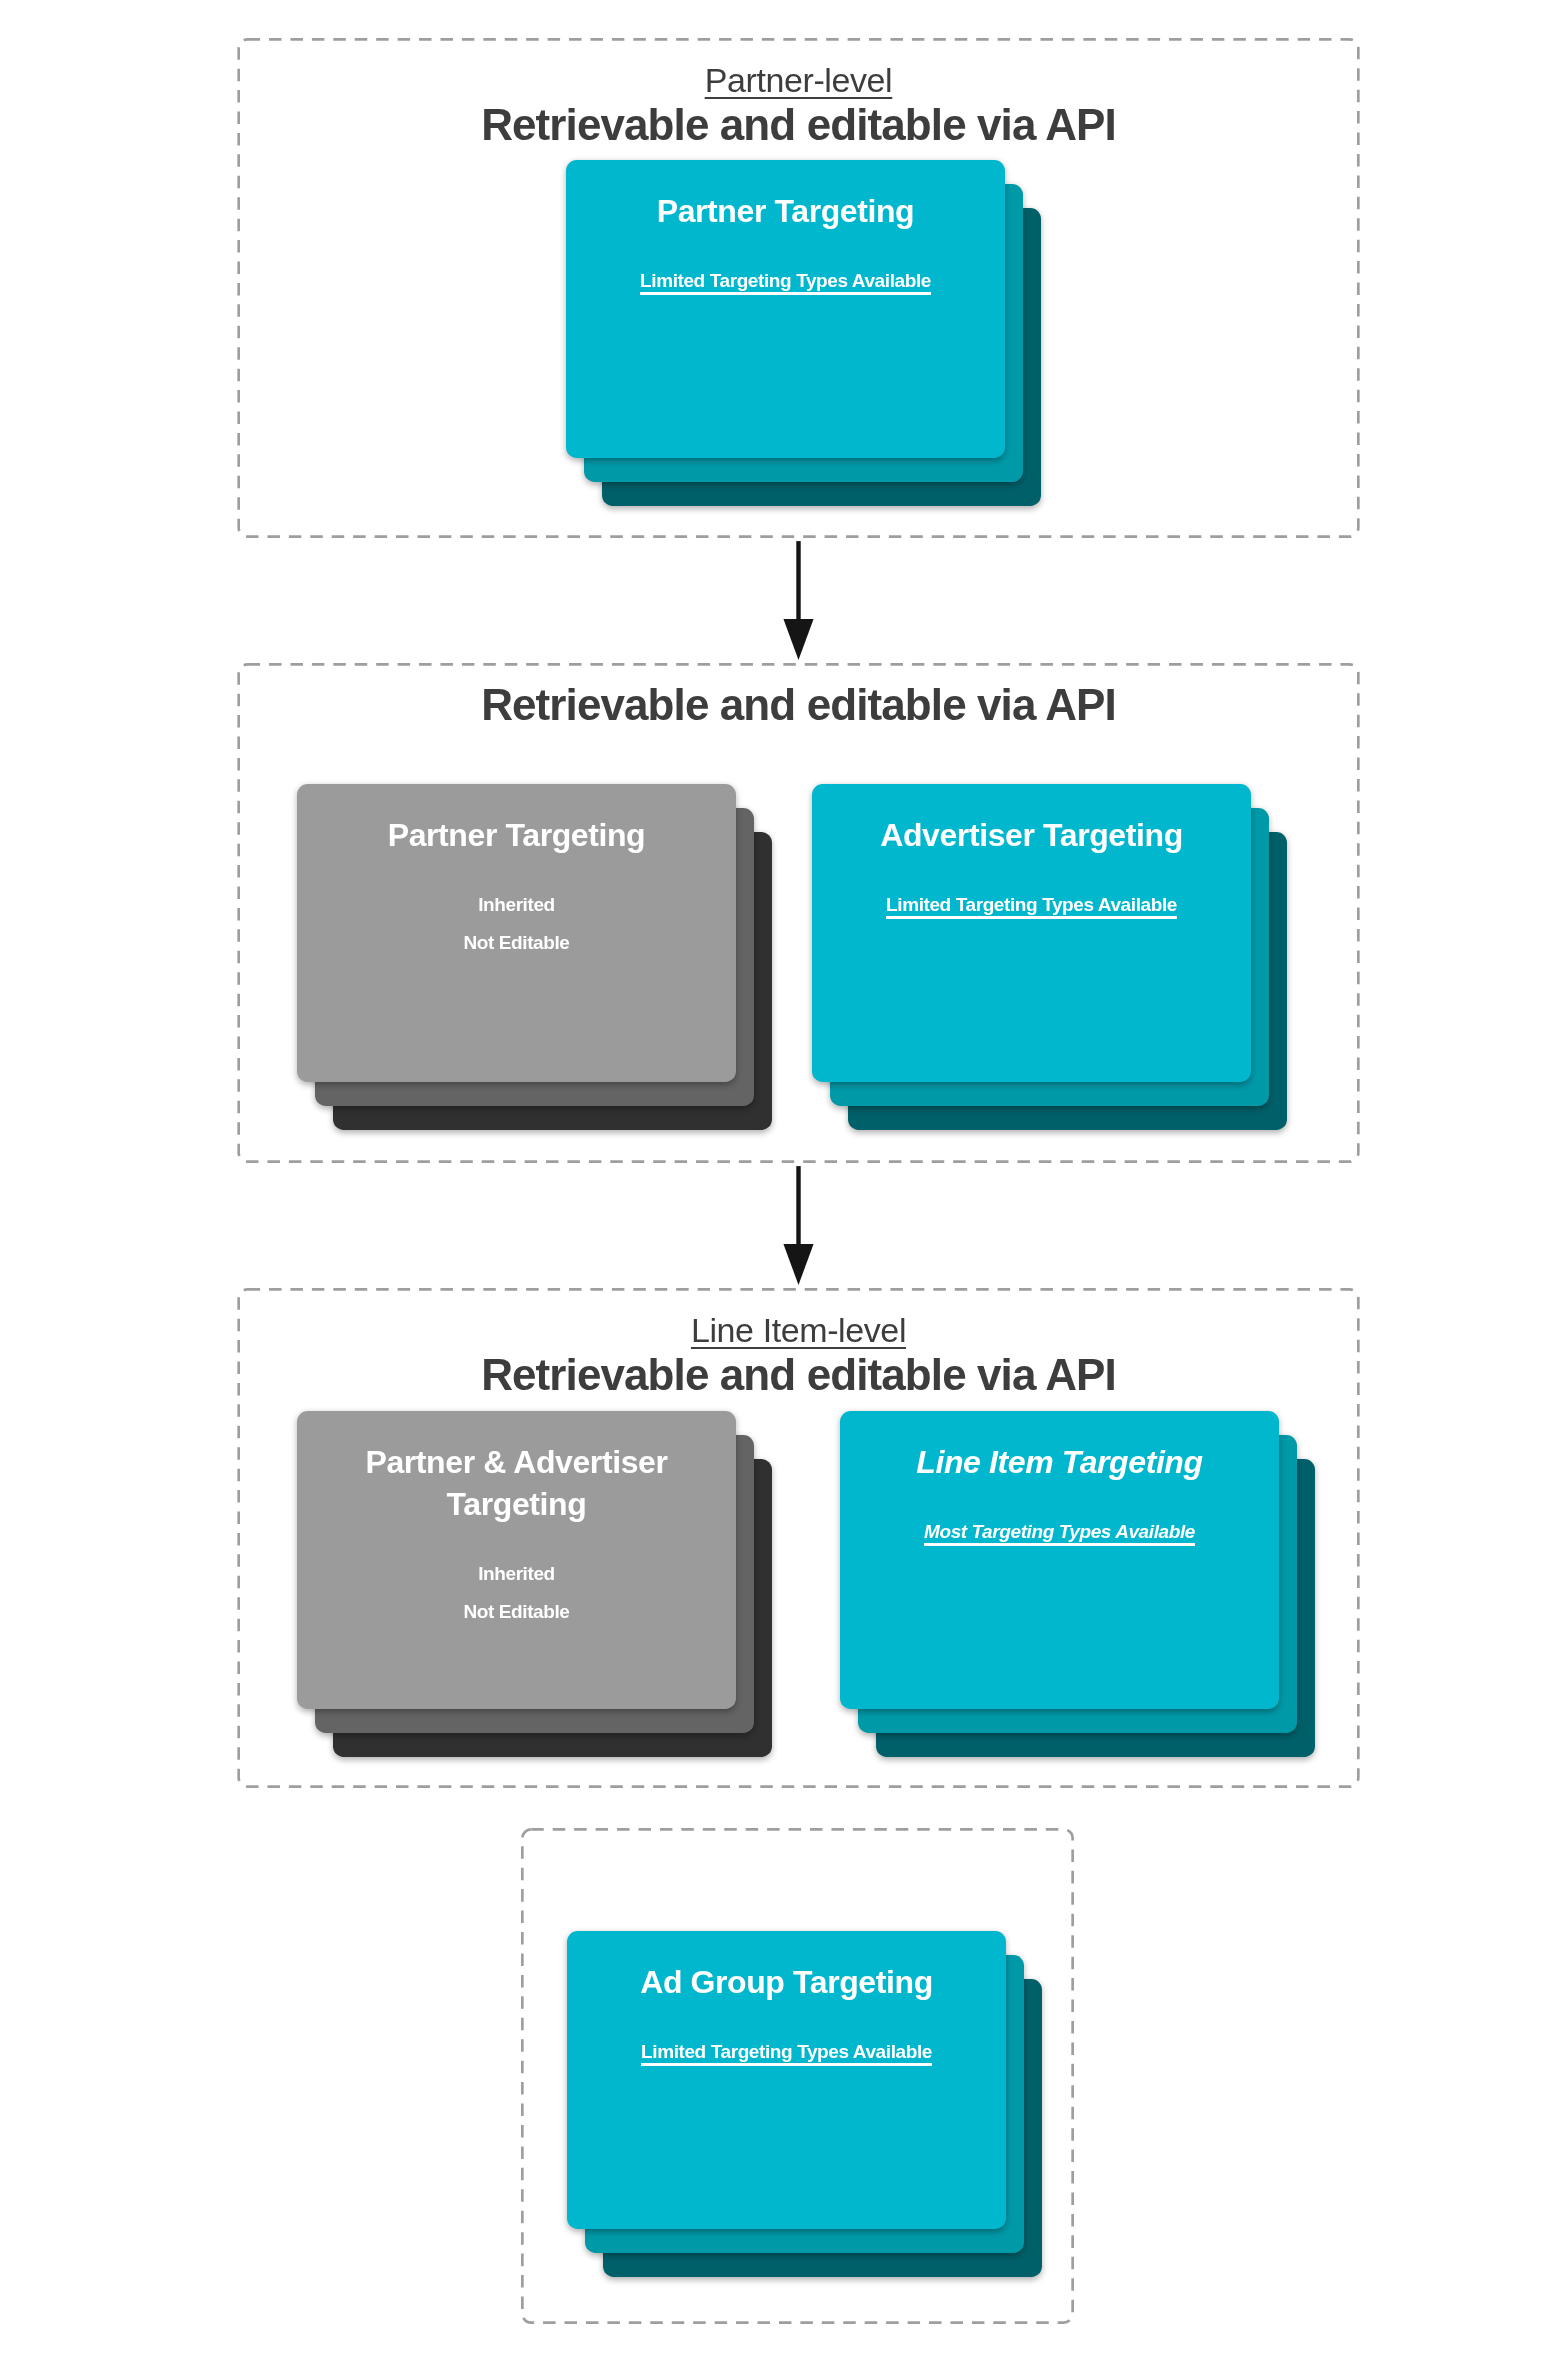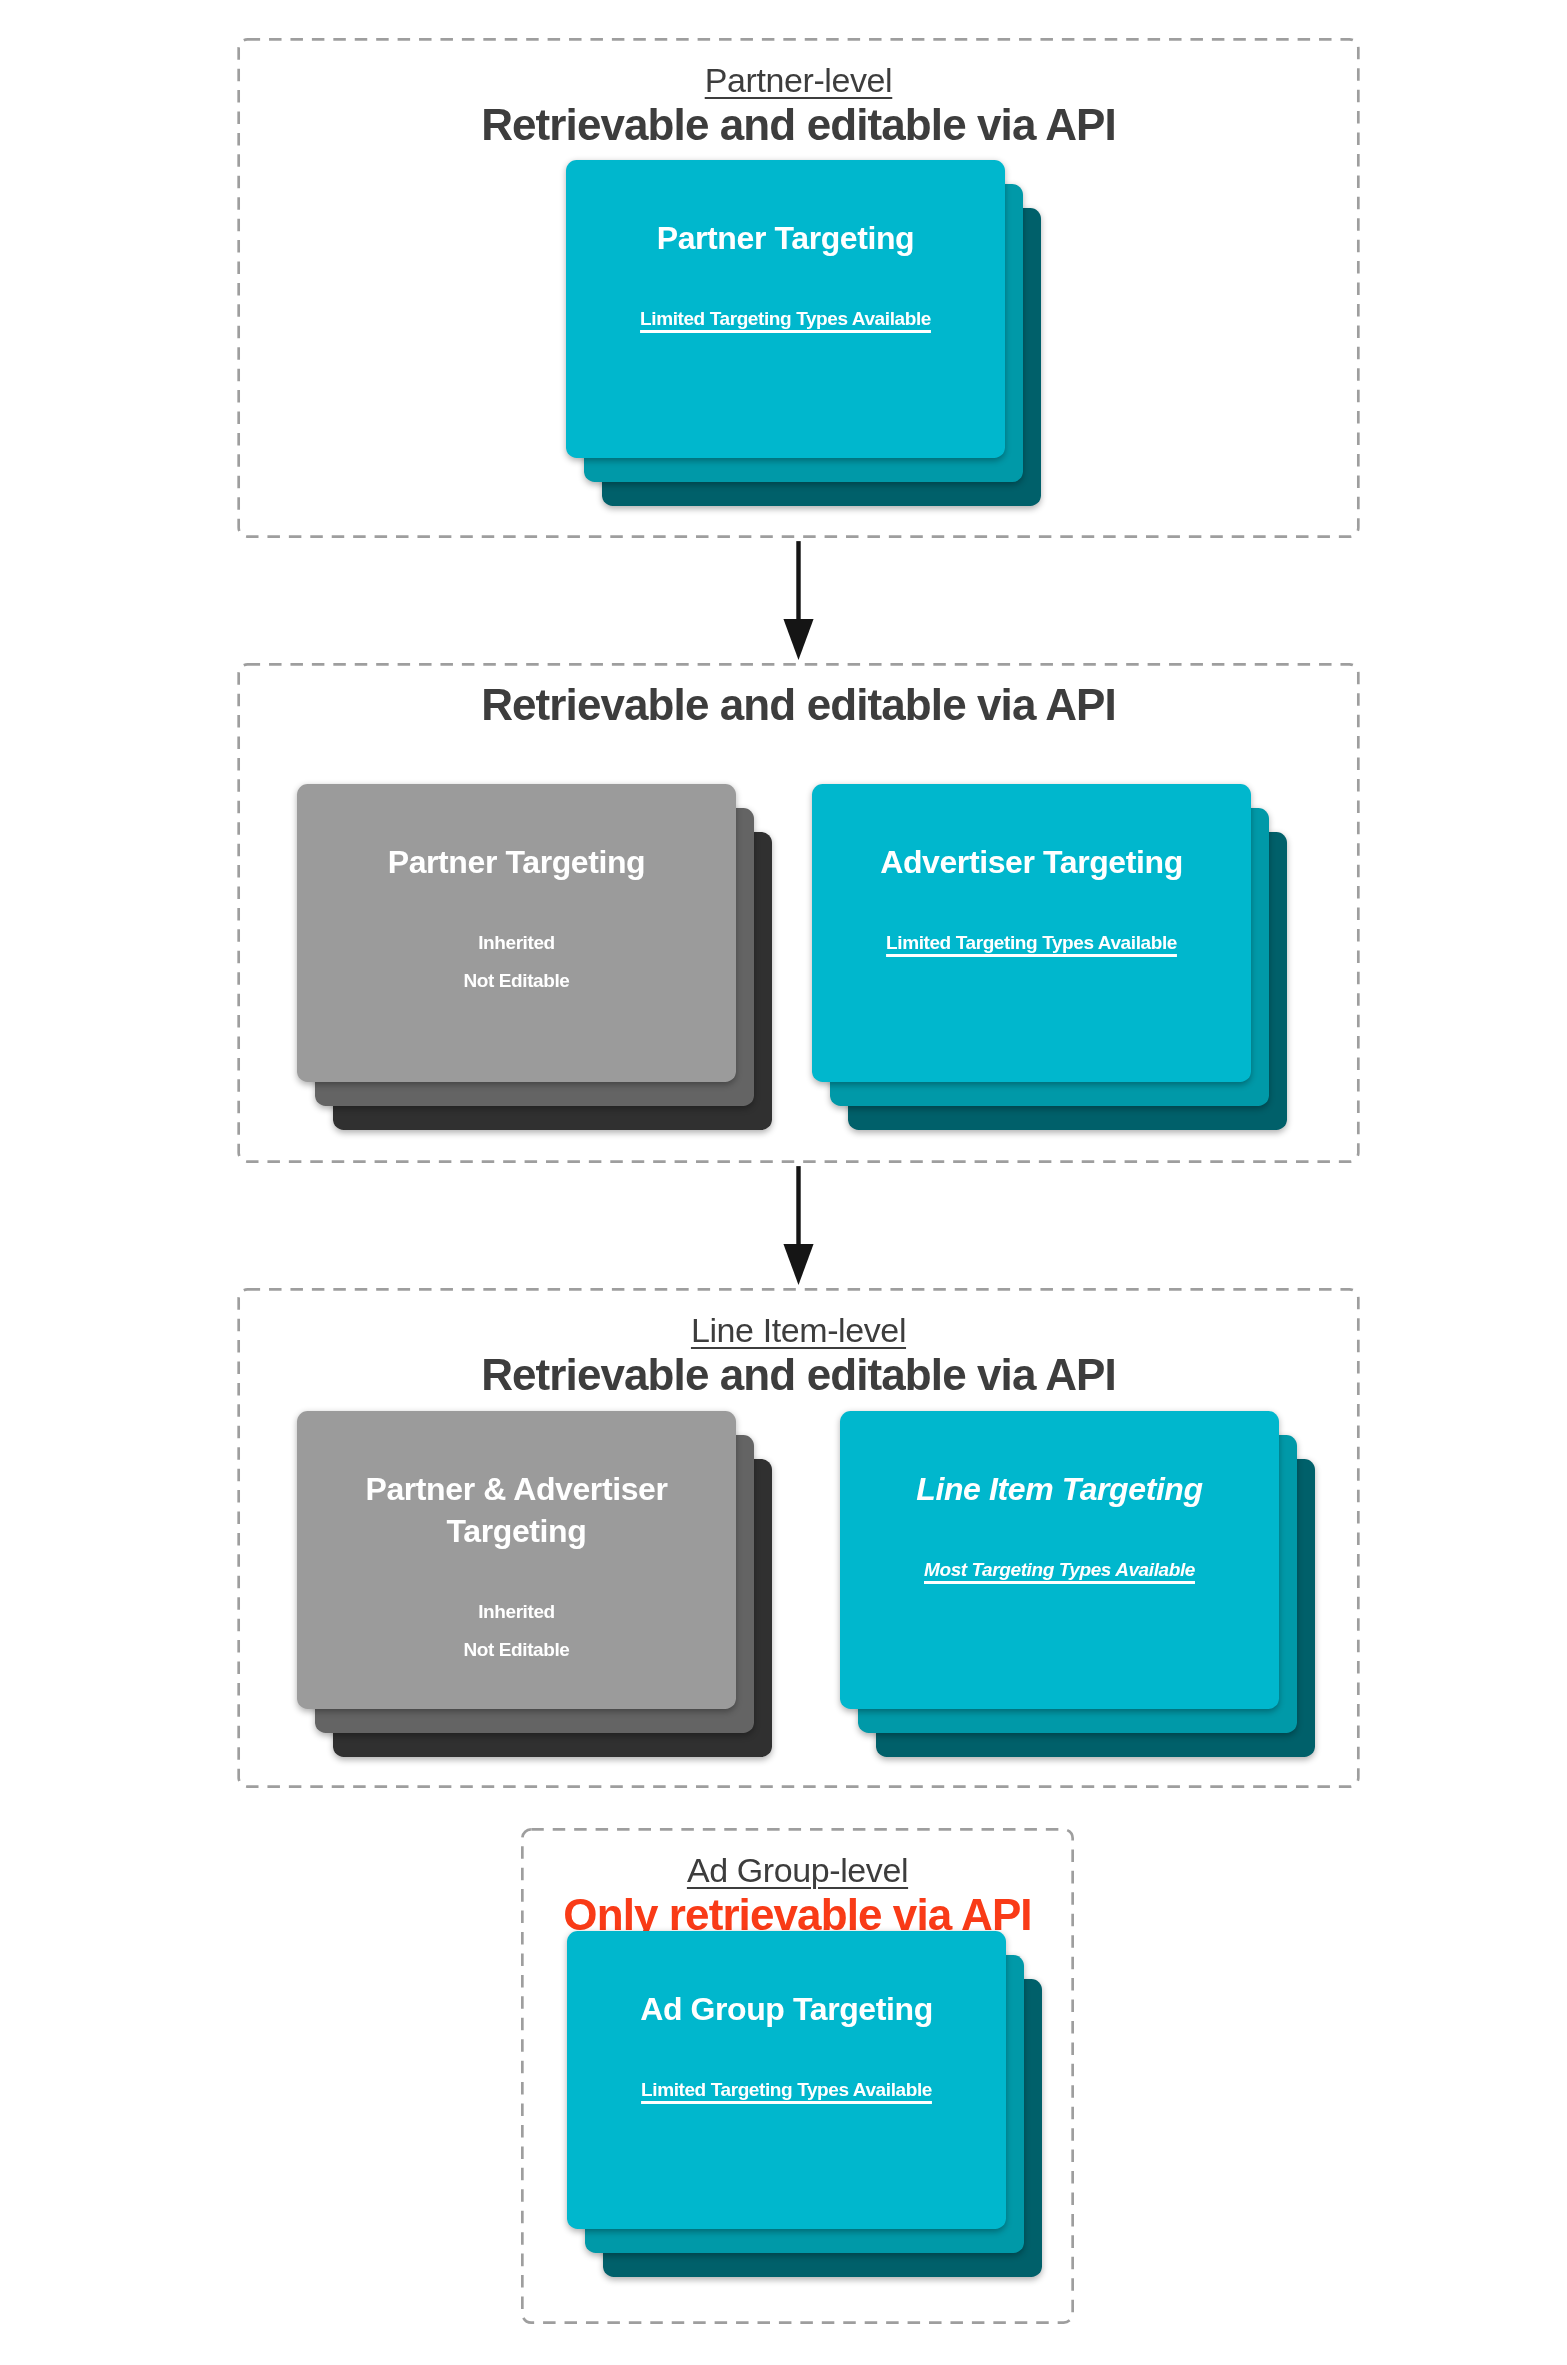--- a/index.html
+++ b/index.html
@@ -30,22 +30,22 @@
   .stack { position: absolute; width: 475px; height: 346px; }
   .layer {
     position: absolute; width: 439px; height: 298px; border-radius: 10.7px;
     box-shadow: 0 2.7px 6.3px rgba(0,0,0,0.30);
   }
   .layer.back { left: 36px; top: 48px; }
   .layer.mid  { left: 18px; top: 24px; }
   .layer.front {
     left: 0; top: 0;
     display: flex; flex-direction: column; align-items: center;
-    padding-top: 57px; box-sizing: border-box;
-    color: var(--card-text, #ffffff); text-align: center; gap: 11px;
+    padding-top: 30px; box-sizing: border-box;
+    color: var(--card-text, #ffffff); text-align: center;
   }
   .teal .layer.back  { background: var(--teal-back, #00606a); }
   .teal .layer.mid   { background: var(--teal-mid, #0099a8); }
   .teal .layer.front { background: var(--teal-front, #00b7cd); }
   .gray .layer.back  { background: var(--gray-back, #303030); }
   .gray .layer.mid   { background: var(--gray-mid, #646464); }
   .gray .layer.front { background: var(--gray-front, #9b9b9b); }
 
   .card-title { font-size: 32px; font-weight: bold; line-height: 42px; letter-spacing: -0.4px; max-width: 420px; }
   .card-sub   { margin-top: 30px; font-size: 19px; font-weight: bold; line-height: 38px; letter-spacing: -0.4px; max-width: 357px; text-align: center; }
@@ -151,24 +151,20 @@
         <div class="card-title">Line Item Targeting</div>
         <div class="card-sub underlined">Most Targeting Types Available</div>
       </div>
     </div>
   </section>
 
   <section class="box box4">
     <svg class="border-svg" width="553" height="496" viewBox="0 0 619 555">
       <rect x="1.5" y="1.5" width="616" height="552" rx="10" fill="none" stroke="#9e9e9e" stroke-width="3" stroke-dasharray="14 10"></rect>
     </svg>
-    <div class="sec-head">
-      <div class="sec-title">Ad Group-level</div>
-      <div class="sec-sub alert">Only retrievable via API</div>
-    </div>
     <div class="stack teal s4-card">
       <div class="layer back"></div>
       <div class="layer mid"></div>
       <div class="layer front">
         <div class="card-title">Ad Group Targeting</div>
         <div class="card-sub underlined">Limited Targeting Types Available</div>
       </div>
     </div>
   </section>
 

